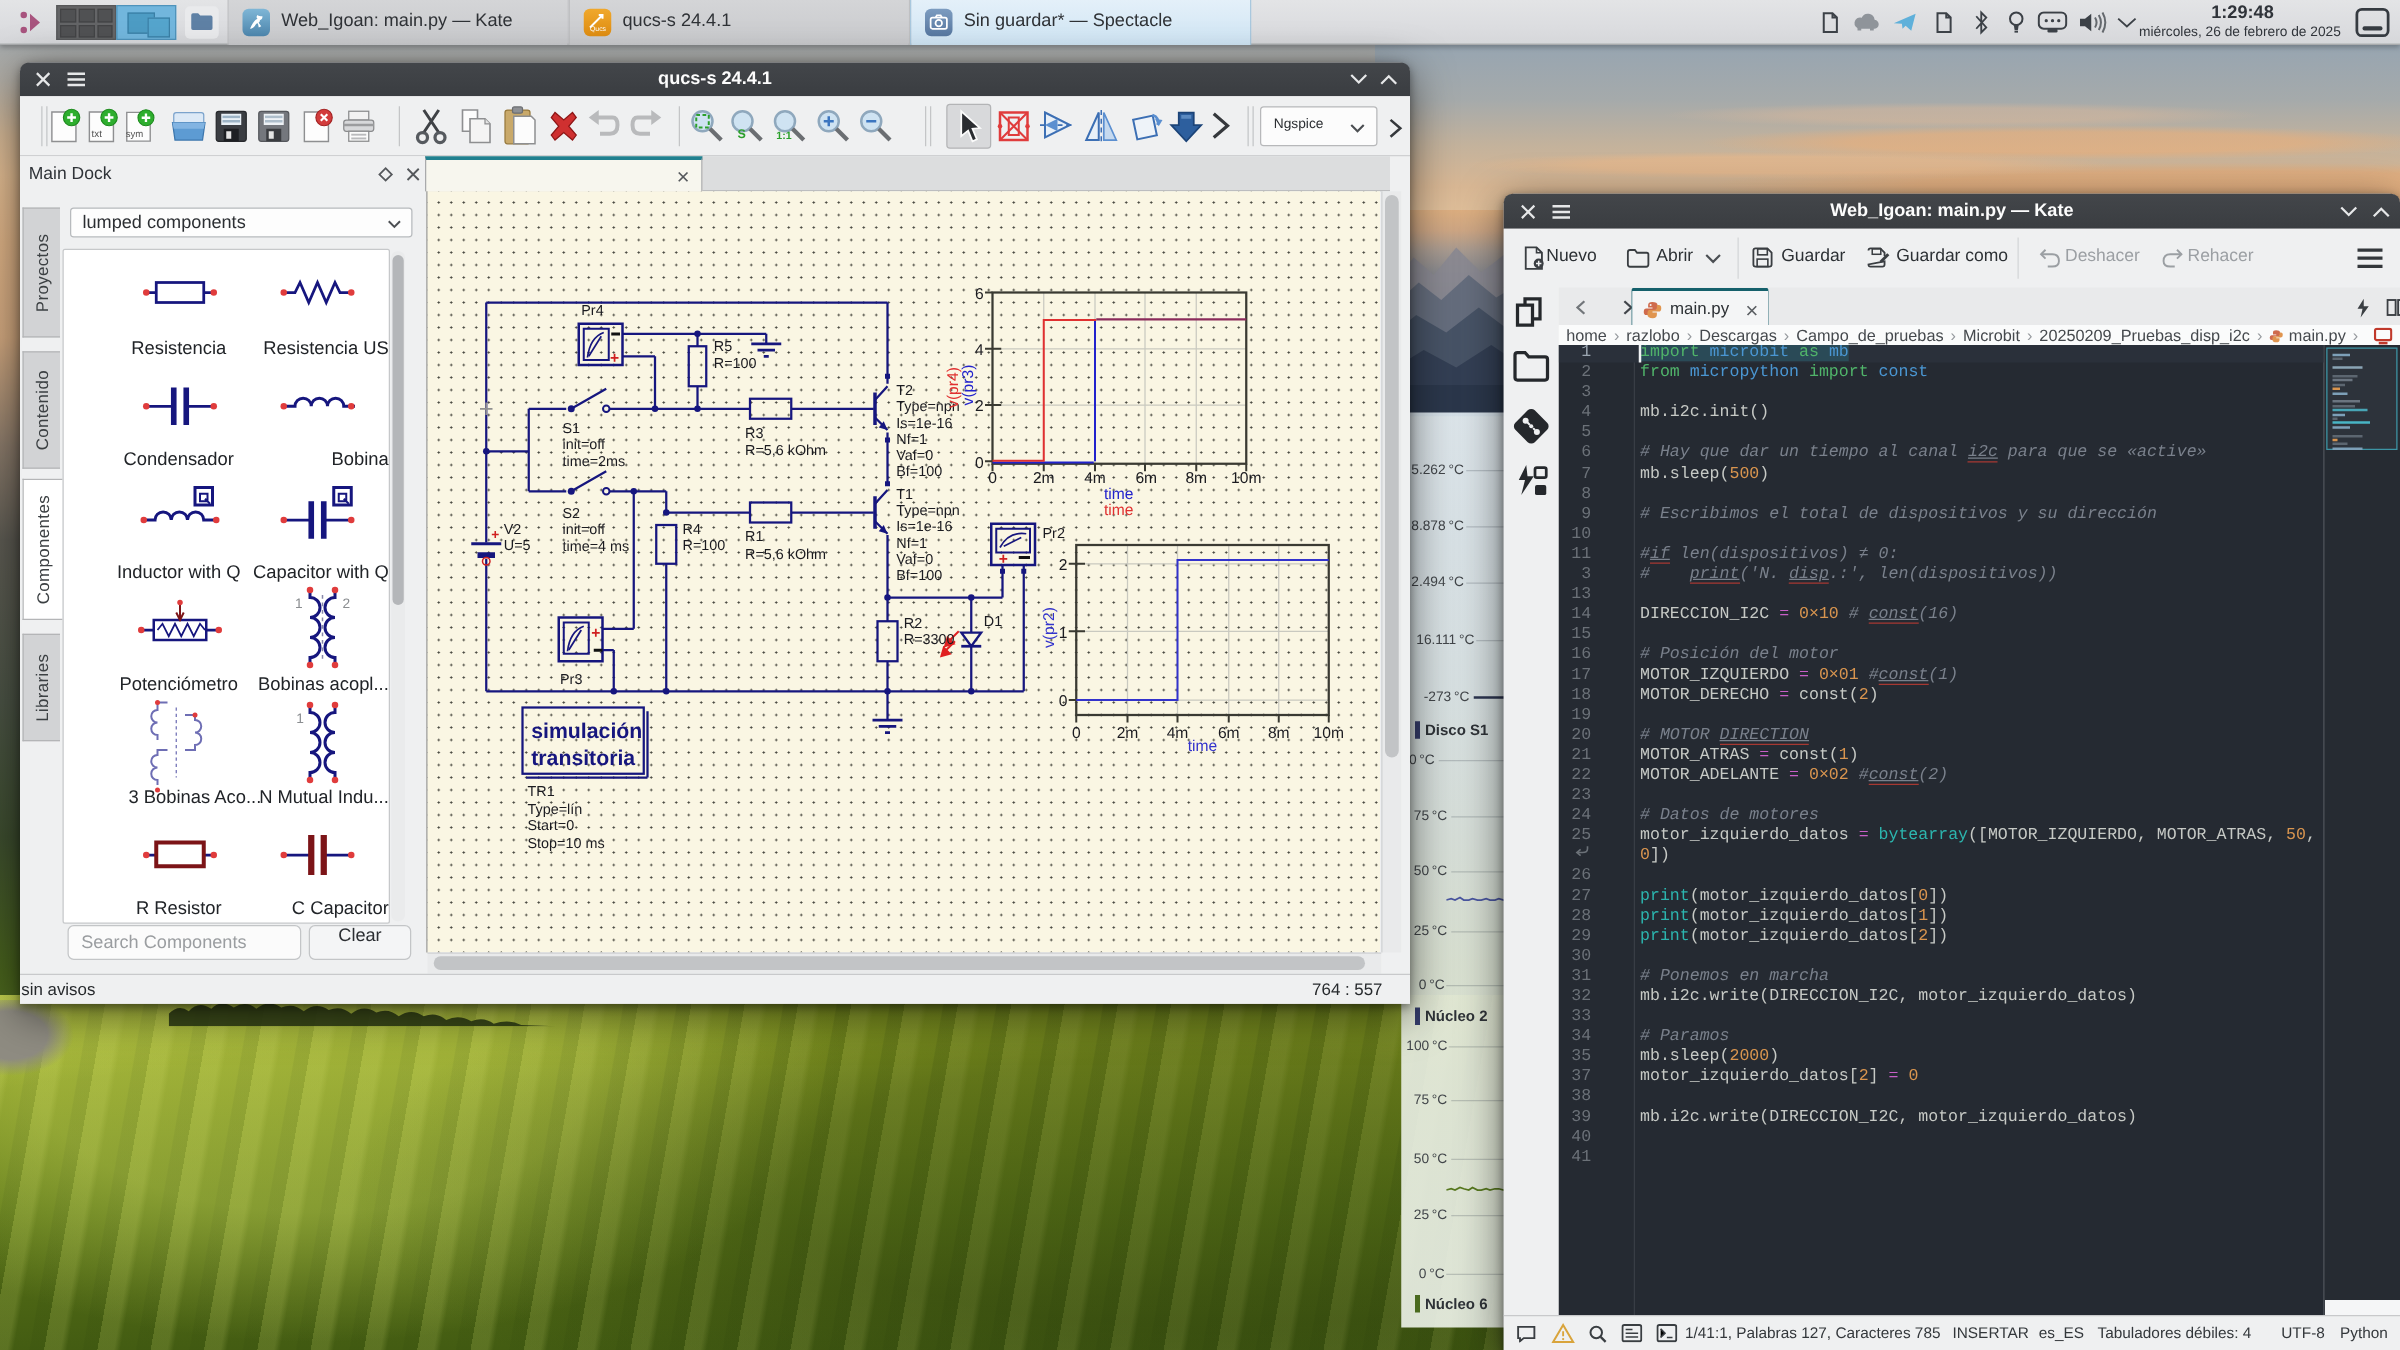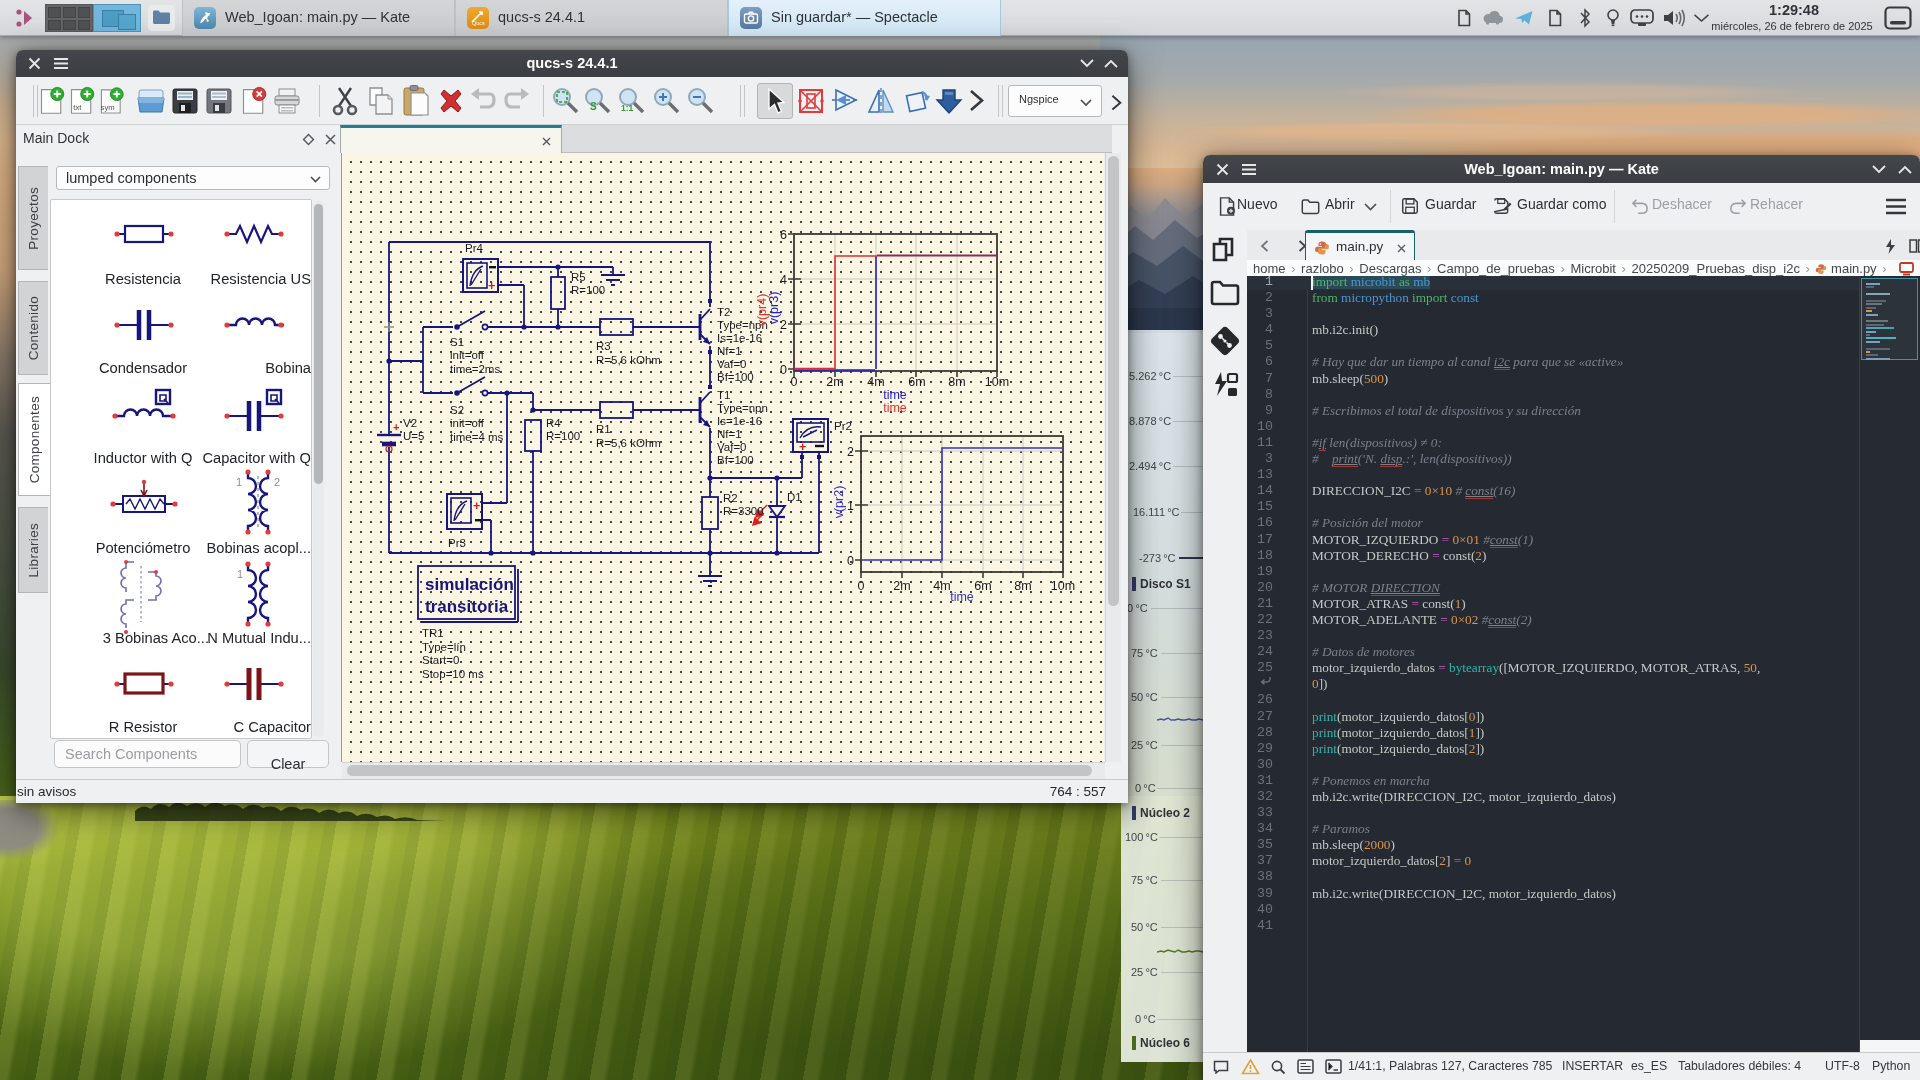--- a/index.html
+++ b/index.html
@@ -52,21 +52,21 @@
   .ttitle { position:absolute; width:100%; text-align:center; color:#fcfcfc; font-weight:bold; font-size:14.5px; }
   .vtab { width:30px; background:#d2d3d5; border:1px solid #b4b5b7; border-right:none; display:flex; align-items:center; justify-content:center; }
   .vtab span { writing-mode:vertical-rl; transform:rotate(180deg); font-size:13.5px; color:#3c4043; letter-spacing:0.3px; }
   .vtabact { background:#ffffff; border-color:#b4b5b7; width:32px; }
   .lbl { position:absolute; left:26px; width:132px; text-align:center; font-size:14.7px; color:#212428; white-space:nowrap; overflow:visible; }
   .lbl2 { left:134px; width:126px;text-align:right; }
   .ktxt { position:absolute; top:13px; font-size:14px; color:#2c3034; }
   .bsep { color:#969a9e; padding:0 2px; }
   .cr { position:relative; height:16.1px; line-height:16.1px; font-family:"Liberation Mono",monospace; font-size:13.25px; }
   .ln { position:absolute; left:0; top:0; width:26px; text-align:right; color:#6b7178; }
-  .ct { position:absolute; left:65px; top:0; white-space:pre; color:#c6c9c5;font-family:Liberation Serif, serif; }
+  .ct { position:absolute; left:65px; top:0; white-space:pre; color:#c6c9c5; }
   .kw { color:#50b46a; }
   .mod { color:#4a96d2; }
   .num { color:#d9954f; }
   .op { color:#c75fc7; }
   .cm { color:#7a818c; font-style:italic; }
   .fn { color:#2cb5ae; }
   .sq { text-decoration:underline; border-bottom:1px solid rgba(200,60,50,0.8); }
   .crh { background:#2a303a; }
   .crh .ln { color:#9aa5b0; }
   .hl { background:#2a4a57; }
@@ -563,21 +563,21 @@
         <div class="lbl lbl2" style="top:519px;">C Capacitor</div>
     </div>
     <div class="abs" style="left:297px;top:48px;width:11px;height:536px;background:#eaebec;border-radius:5px;">
       <div class="abs" style="left:1px;top:3px;width:9px;height:280px;background:#b4b6b9;border-radius:5px;"></div>
     </div>
 
     <div class="abs" style="left:38px;top:587px;width:187px;height:28px;background:#fbfbfb;border:1px solid #c3c5c7;border-radius:5px;">
       <div class="abs" style="left:10px;top:5px;font-size:14.5px;color:#9a9da0;">Search Components</div>
     </div>
     <div class="abs" style="left:231px;top:587px;width:82px;height:28px;background:#f4f5f6;border:1px solid #c3c5c7;border-radius:5px;text-align:center;">
-      <div style="margin-top:15px;font-size:14.5px;color:#2b2e32;">Clear</div>
+      <div style="margin-top:0;font-size:14.5px;color:#2b2e32;">Clear</div>
     </div>
   </div>
 
   <div class="abs" style="left:325px;top:103px;width:763px;height:609px;background:#faf6e3;border-left:1px solid #9a9b9d;
        background-image:radial-gradient(circle, #42423a 0.7px, rgba(0,0,0,0) 1.0px); background-size:10px 10px; background-position:4px 4px;">
     <svg class="abs" style="left:0;top:0;" width="763" height="609" viewBox="341 153 763 609" font-family="Liberation Sans">
 
       <g stroke="#16167e" stroke-width="1.8" fill="none">
         <path d="M388,242 H709 M709,242 V307"></path>
         <path d="M388,242 V434 M388,447 V553"></path>

